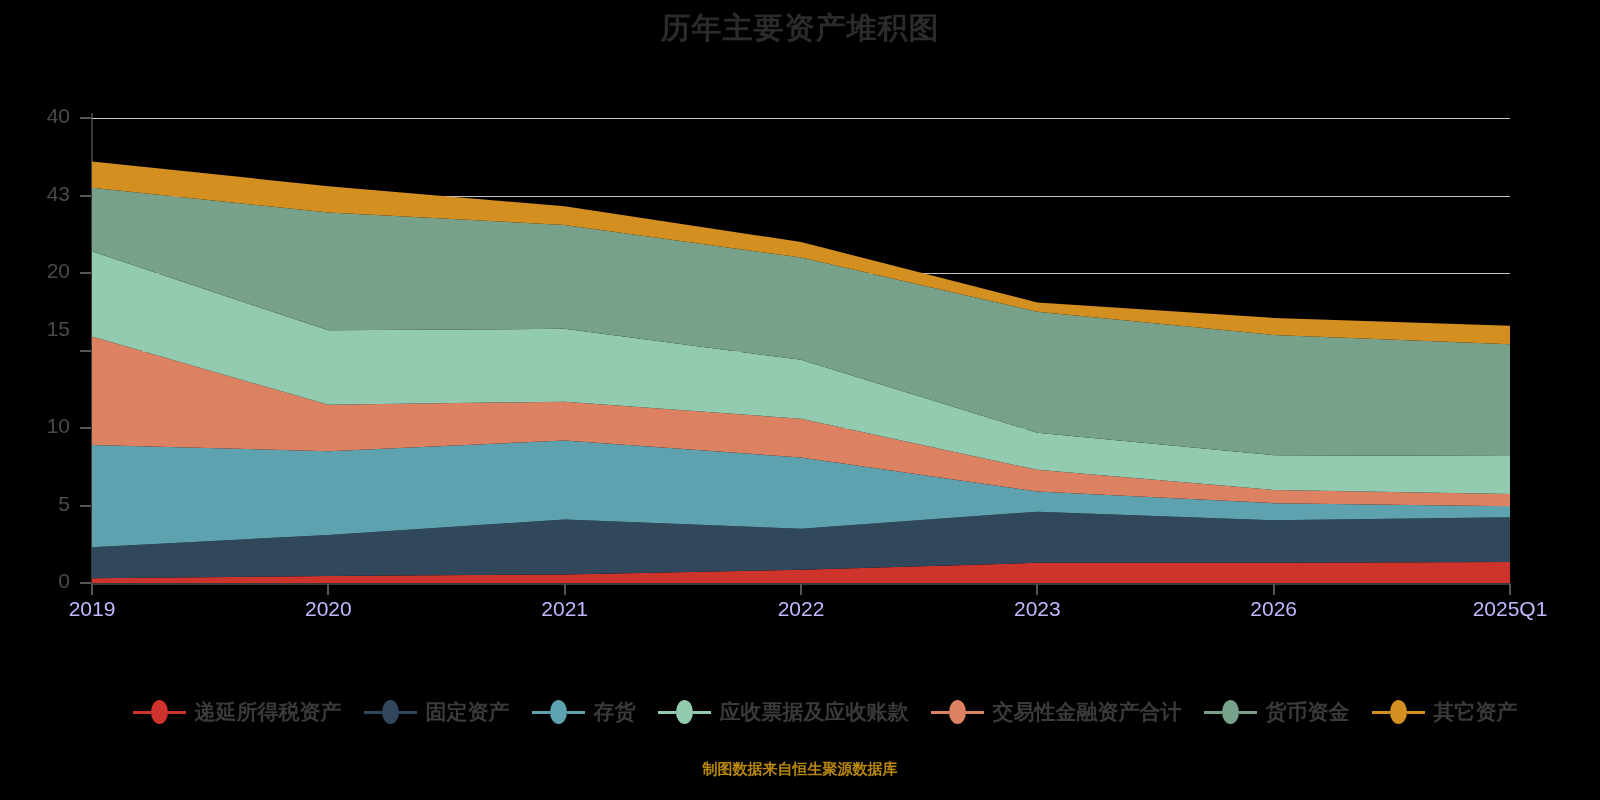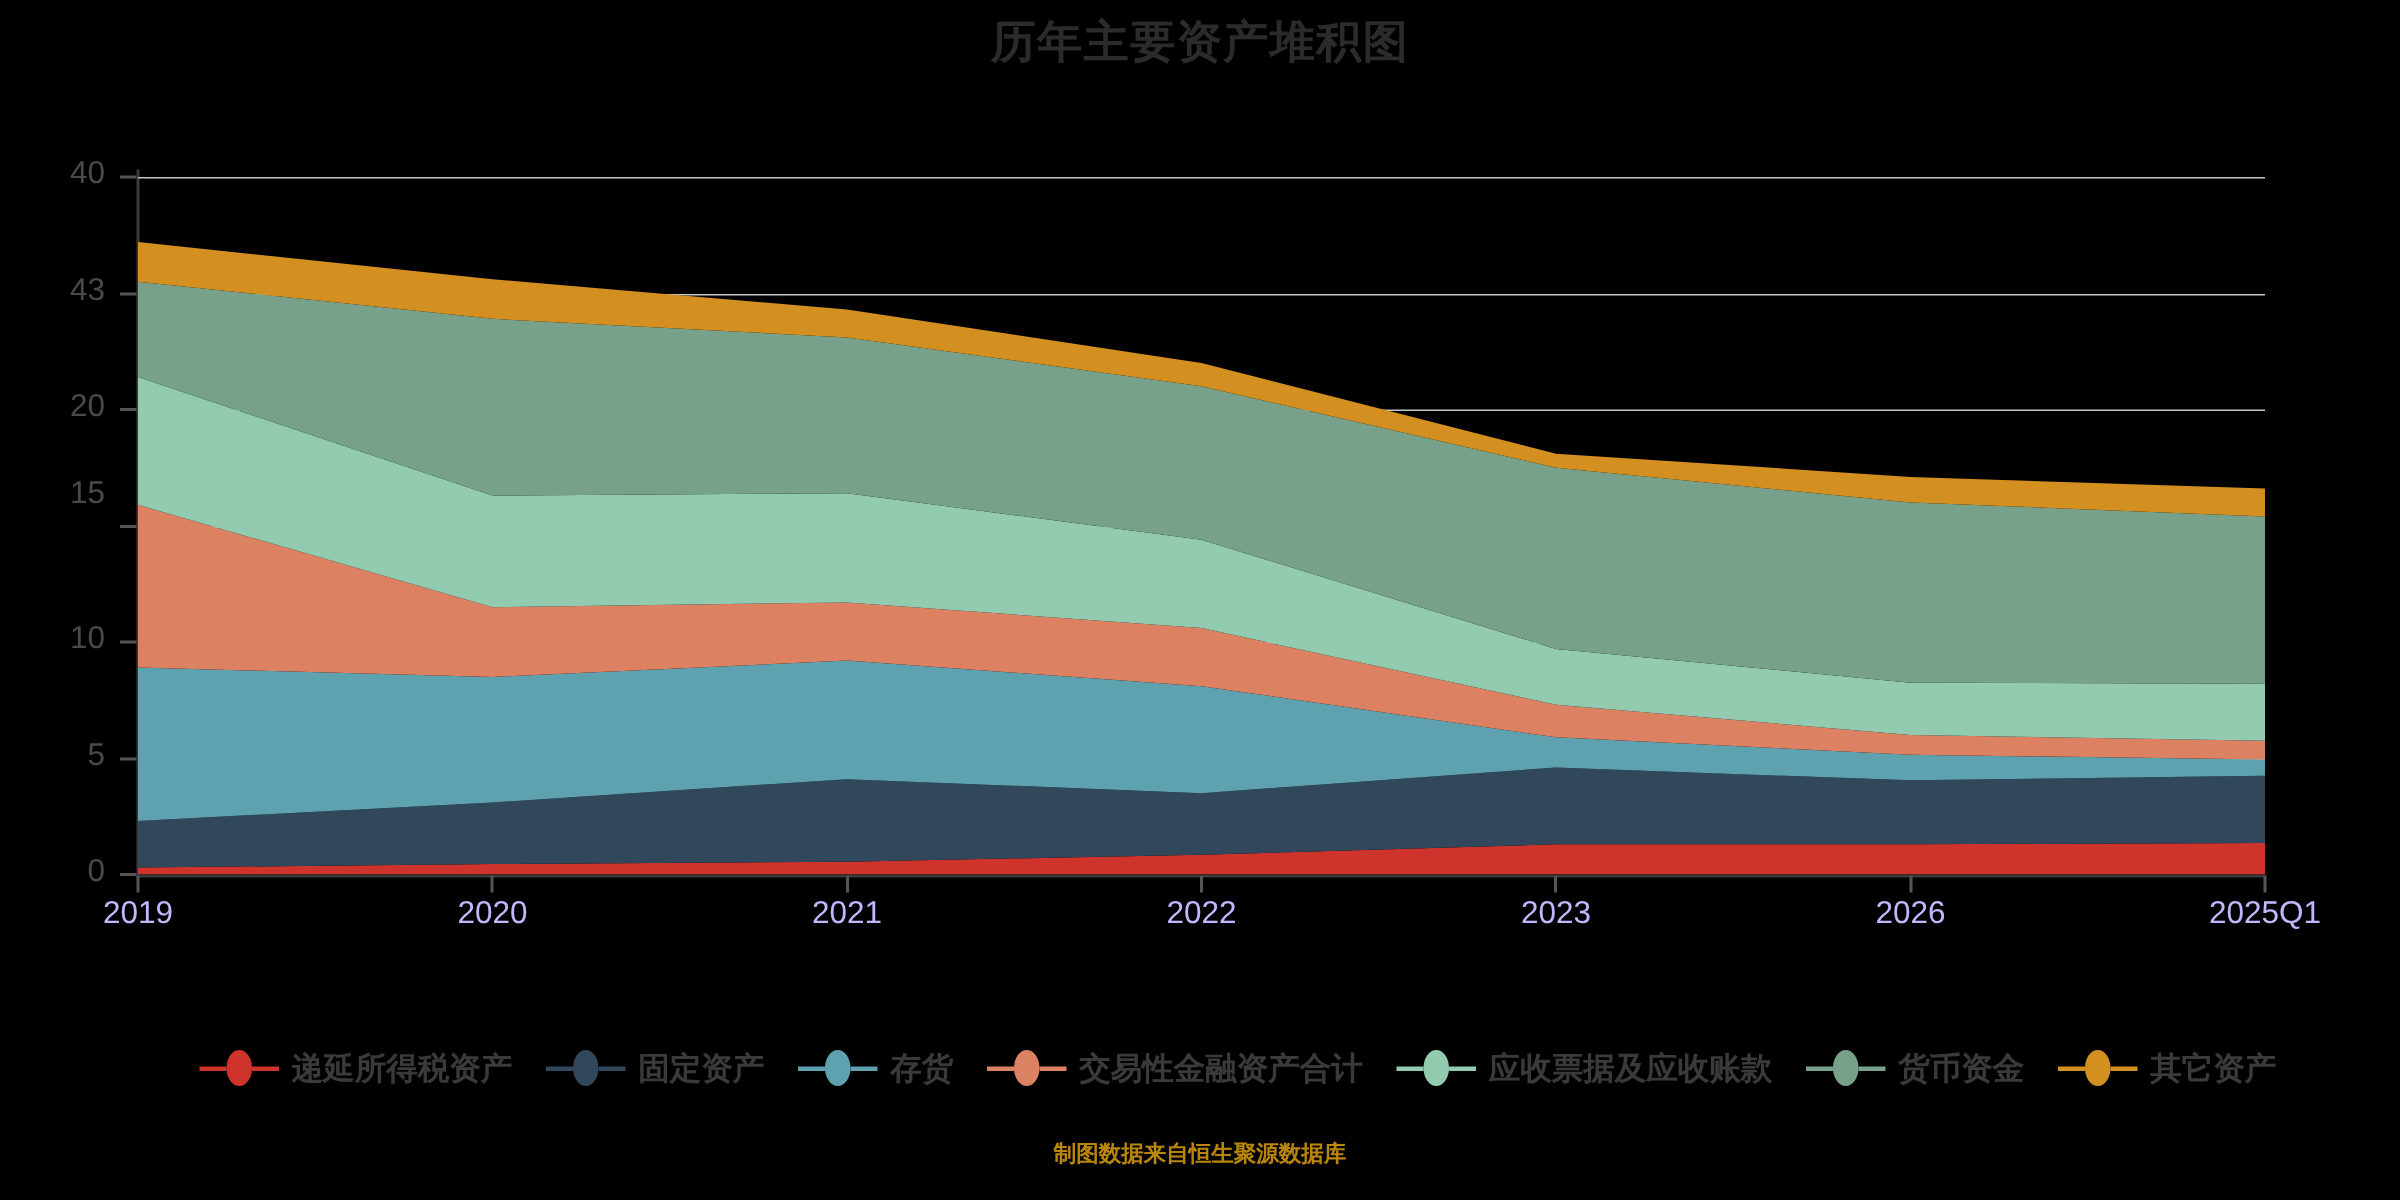--- a/index.html
+++ b/index.html
@@ -110,30 +110,30 @@
         <span class="legend-rule" style="background: rgb(49, 71, 92);"></span>
         <span class="legend-label">固定资产</span>
       </div>
       <div class="legend-item">
         <span class="legend-rule" style="background: rgb(93, 162, 174);"></span>
         <span class="legend-dot" style="background: rgb(93, 162, 174);"></span>
         <span class="legend-rule" style="background: rgb(93, 162, 174);"></span>
         <span class="legend-label">存货</span>
       </div>
       <div class="legend-item">
+        <span class="legend-rule" style="background: rgb(147, 203, 176);"></span>
+        <span class="legend-dot" style="background: rgb(147, 203, 176);"></span>
+        <span class="legend-rule" style="background: rgb(147, 203, 176);"></span>
+        <span class="legend-label">应收票据及应收账款</span>
+      </div>
+      <div class="legend-item">
         <span class="legend-rule" style="background: rgb(221, 129, 99);"></span>
         <span class="legend-dot" style="background: rgb(221, 129, 99);"></span>
         <span class="legend-rule" style="background: rgb(221, 129, 99);"></span>
         <span class="legend-label">交易性金融资产合计</span>
-      </div>
-      <div class="legend-item">
-        <span class="legend-rule" style="background: rgb(147, 203, 176);"></span>
-        <span class="legend-dot" style="background: rgb(147, 203, 176);"></span>
-        <span class="legend-rule" style="background: rgb(147, 203, 176);"></span>
-        <span class="legend-label">应收票据及应收账款</span>
       </div>
       <div class="legend-item">
         <span class="legend-rule" style="background: rgb(119, 161, 138);"></span>
         <span class="legend-dot" style="background: rgb(119, 161, 138);"></span>
         <span class="legend-rule" style="background: rgb(119, 161, 138);"></span>
         <span class="legend-label">货币资金</span>
       </div>
       <div class="legend-item">
         <span class="legend-rule" style="background: rgb(212, 143, 33);"></span>
         <span class="legend-dot" style="background: rgb(212, 143, 33);"></span>

